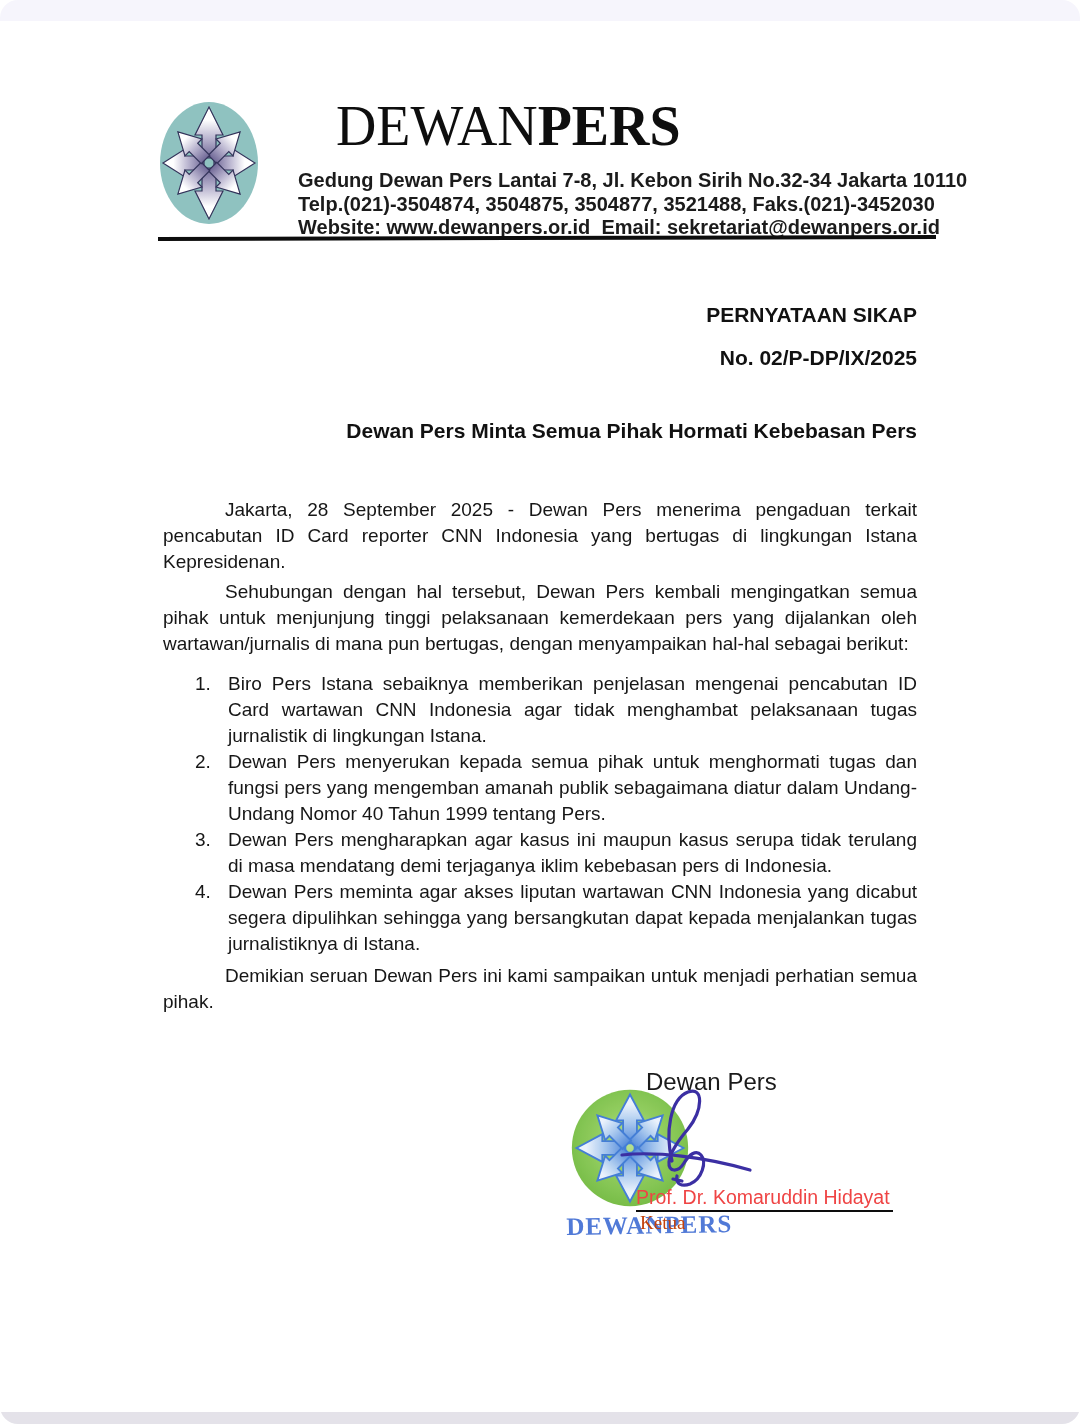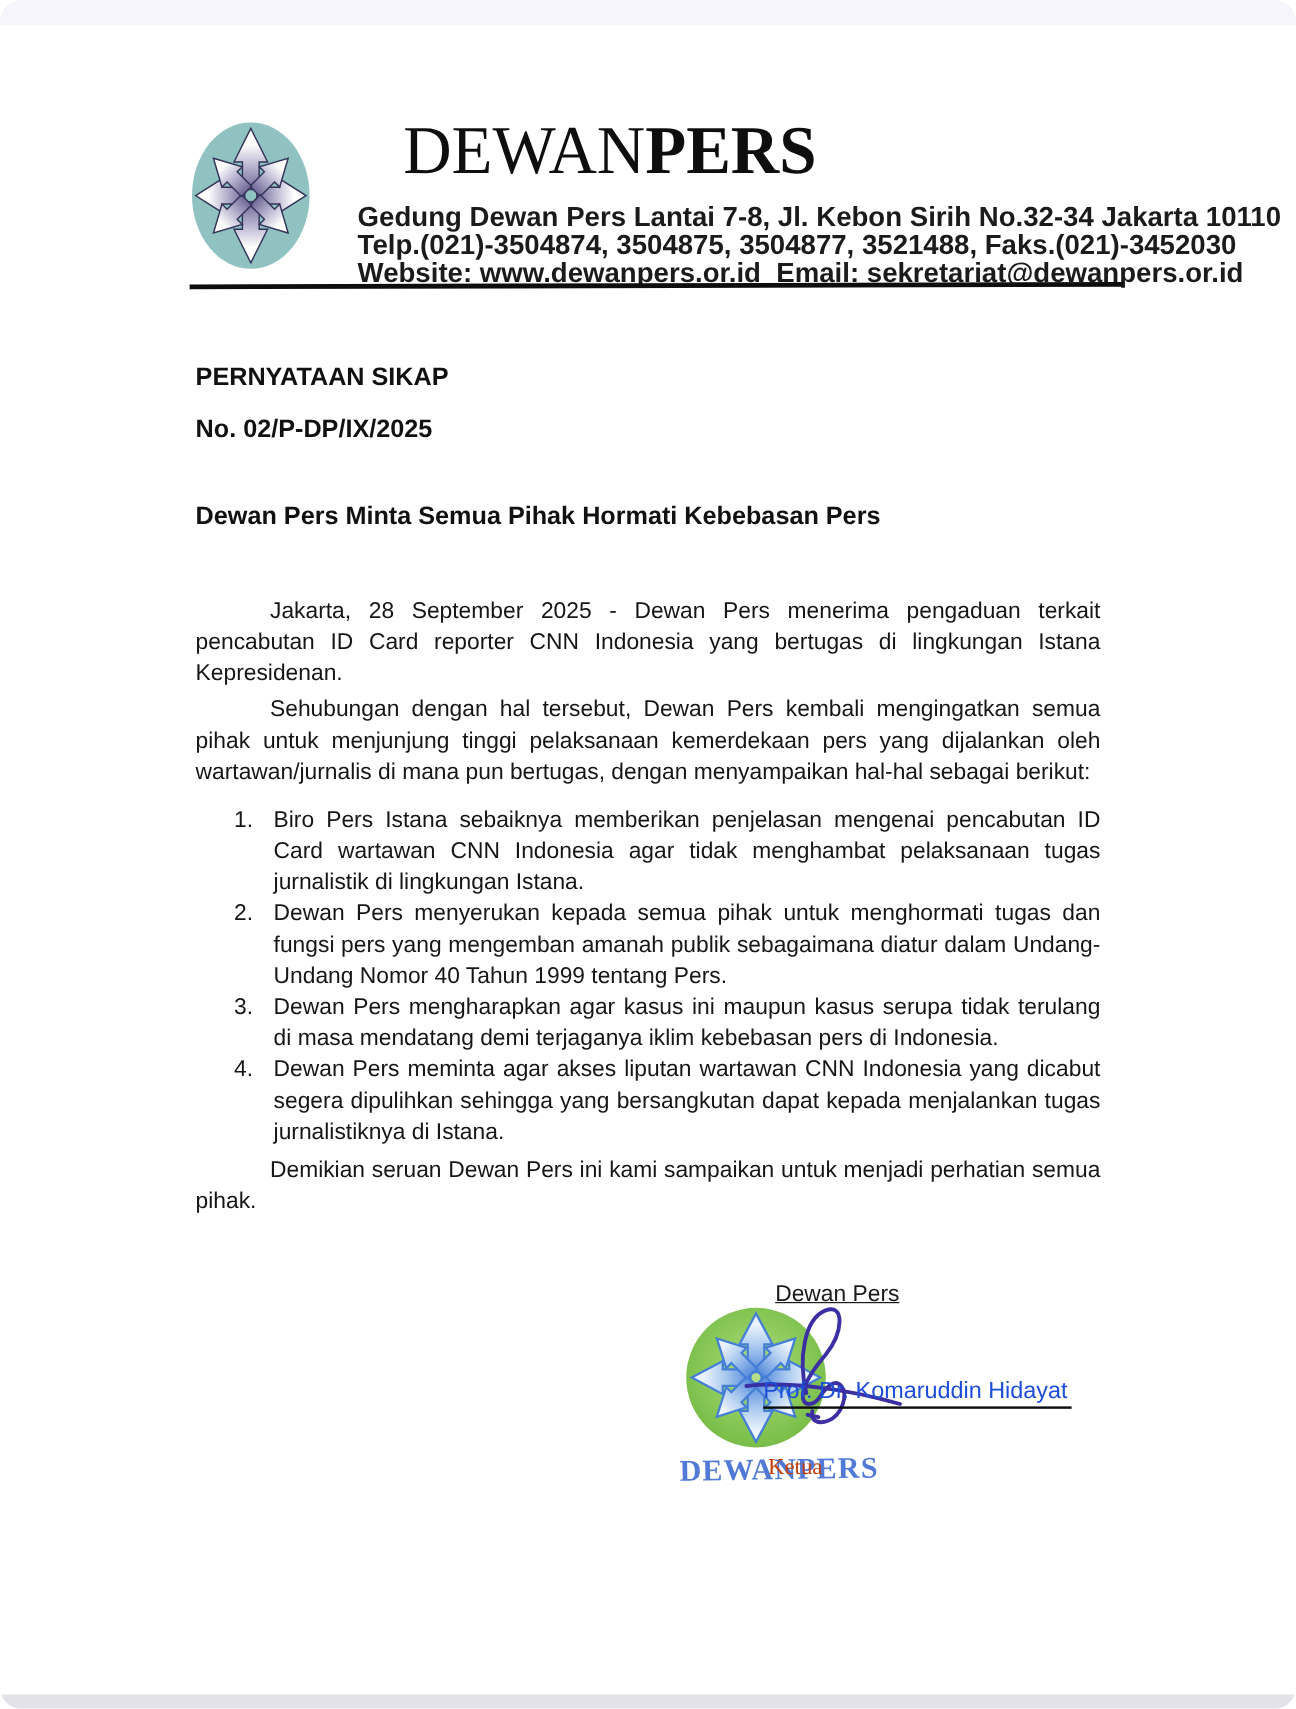--- a/index.html
+++ b/index.html
@@ -28,35 +28,35 @@
     position: absolute; left: 336px; top: 96px;
     font-family: "Liberation Serif", serif;
     font-size: 57px; line-height: 60px; color: #0e0e0e;
     letter-spacing: 0px; white-space: nowrap;
     transform: scaleX(0.98); transform-origin: left top;
   }
   .org-name .light { font-weight: 400; }
   .org-name .bold  { font-weight: 700; }
   .address {
     position: absolute; left: 298px; top: 169px; width: 632px;
-    text-align: right; font-size: 23px; font-weight: 600;
+    text-align: right; font-size: 20px; font-weight: 600;
     line-height: 23.5px; color: #1b1b1b; white-space: nowrap;
   }
   .rule {
     position: absolute; left: 158px; top: 236px; width: 778px; height: 4px;
     background: #0d0d0d; transform: rotate(-0.15deg);
   }
 
   
   .doc-body {
     position: absolute; left: 163px; top: 302px; width: 754px;
     font-size: 19px; line-height: 26px;
   }
   .doc-body h1, .doc-body h2, .doc-body h3 {
-    margin: 0; text-align: left; font-size: 21px; line-height: 25px;
+    margin: 0; text-align: right; font-size: 21px; line-height: 25px;
     font-weight: 700; color: #111;
   }
   .doc-body h1 { margin-bottom: 18px; }
   .doc-body h2 { margin-bottom: 18px; }
   .doc-body h3 { margin-bottom: 54px; margin-top: 48px; }
   .doc-body p.par {
     margin: 0 0 4px 0; text-align: justify; text-indent: 62px;
   }
   .doc-body ol {
     margin: 14px 0 0 0; padding: 0 0 0 65px;
@@ -69,35 +69,35 @@
     content: counter(item) ".";
     position: absolute; left: -33px; top: 0;
   }
   .doc-body p.closing {
     margin: 6px 0 0 0; text-align: justify; text-indent: 62px;
   }
 
   
   .sig-org {
     position: absolute; left: 646px; top: 1068px;
-    font-size: 19px; color: #1a1a1a; z-index: 5; text-decoration: underline;
+    font-size: 24px; color: #1a1a1a; z-index: 5;
   }
   .stamp { position: absolute; left: 564px; top: 1088px; width: 160px; z-index: 1; }
   .stamp svg { display: block; width: 132px; height: 120px; opacity: 0.95; }
   .stamp-text {
     margin: 5px 0 0 2px;
     font-family: "Liberation Serif", serif;
     font-weight: 700; font-size: 25px; letter-spacing: 1px;
     transform: rotate(-1deg); transform-origin: left top;
     opacity: 0.9; white-space: nowrap;
   }
   .sig-ink { position: absolute; left: 610px; top: 1085px; width: 160px; height: 110px; z-index: 3; }
   .sig-name {
-    position: absolute; left: 636px; top: 1148px; z-index: 4;
-    font-size: 19.5px; color: #1d4ed8;
+    position: absolute; left: 636px; top: 1186px; z-index: 4;
+    font-size: 19.5px; color: #ef4444;
     border-bottom: 2.5px solid #0d0d0d; padding: 0 3px 1px 0;
     white-space: nowrap; background: transparent;
   }
   .sig-role {
     position: absolute; left: 640px; top: 1212px; z-index: 4;
     font-family: "Liberation Serif", serif; font-size: 19px; color: #c2410c;
   }
 </style>
 </head>
 <body>

